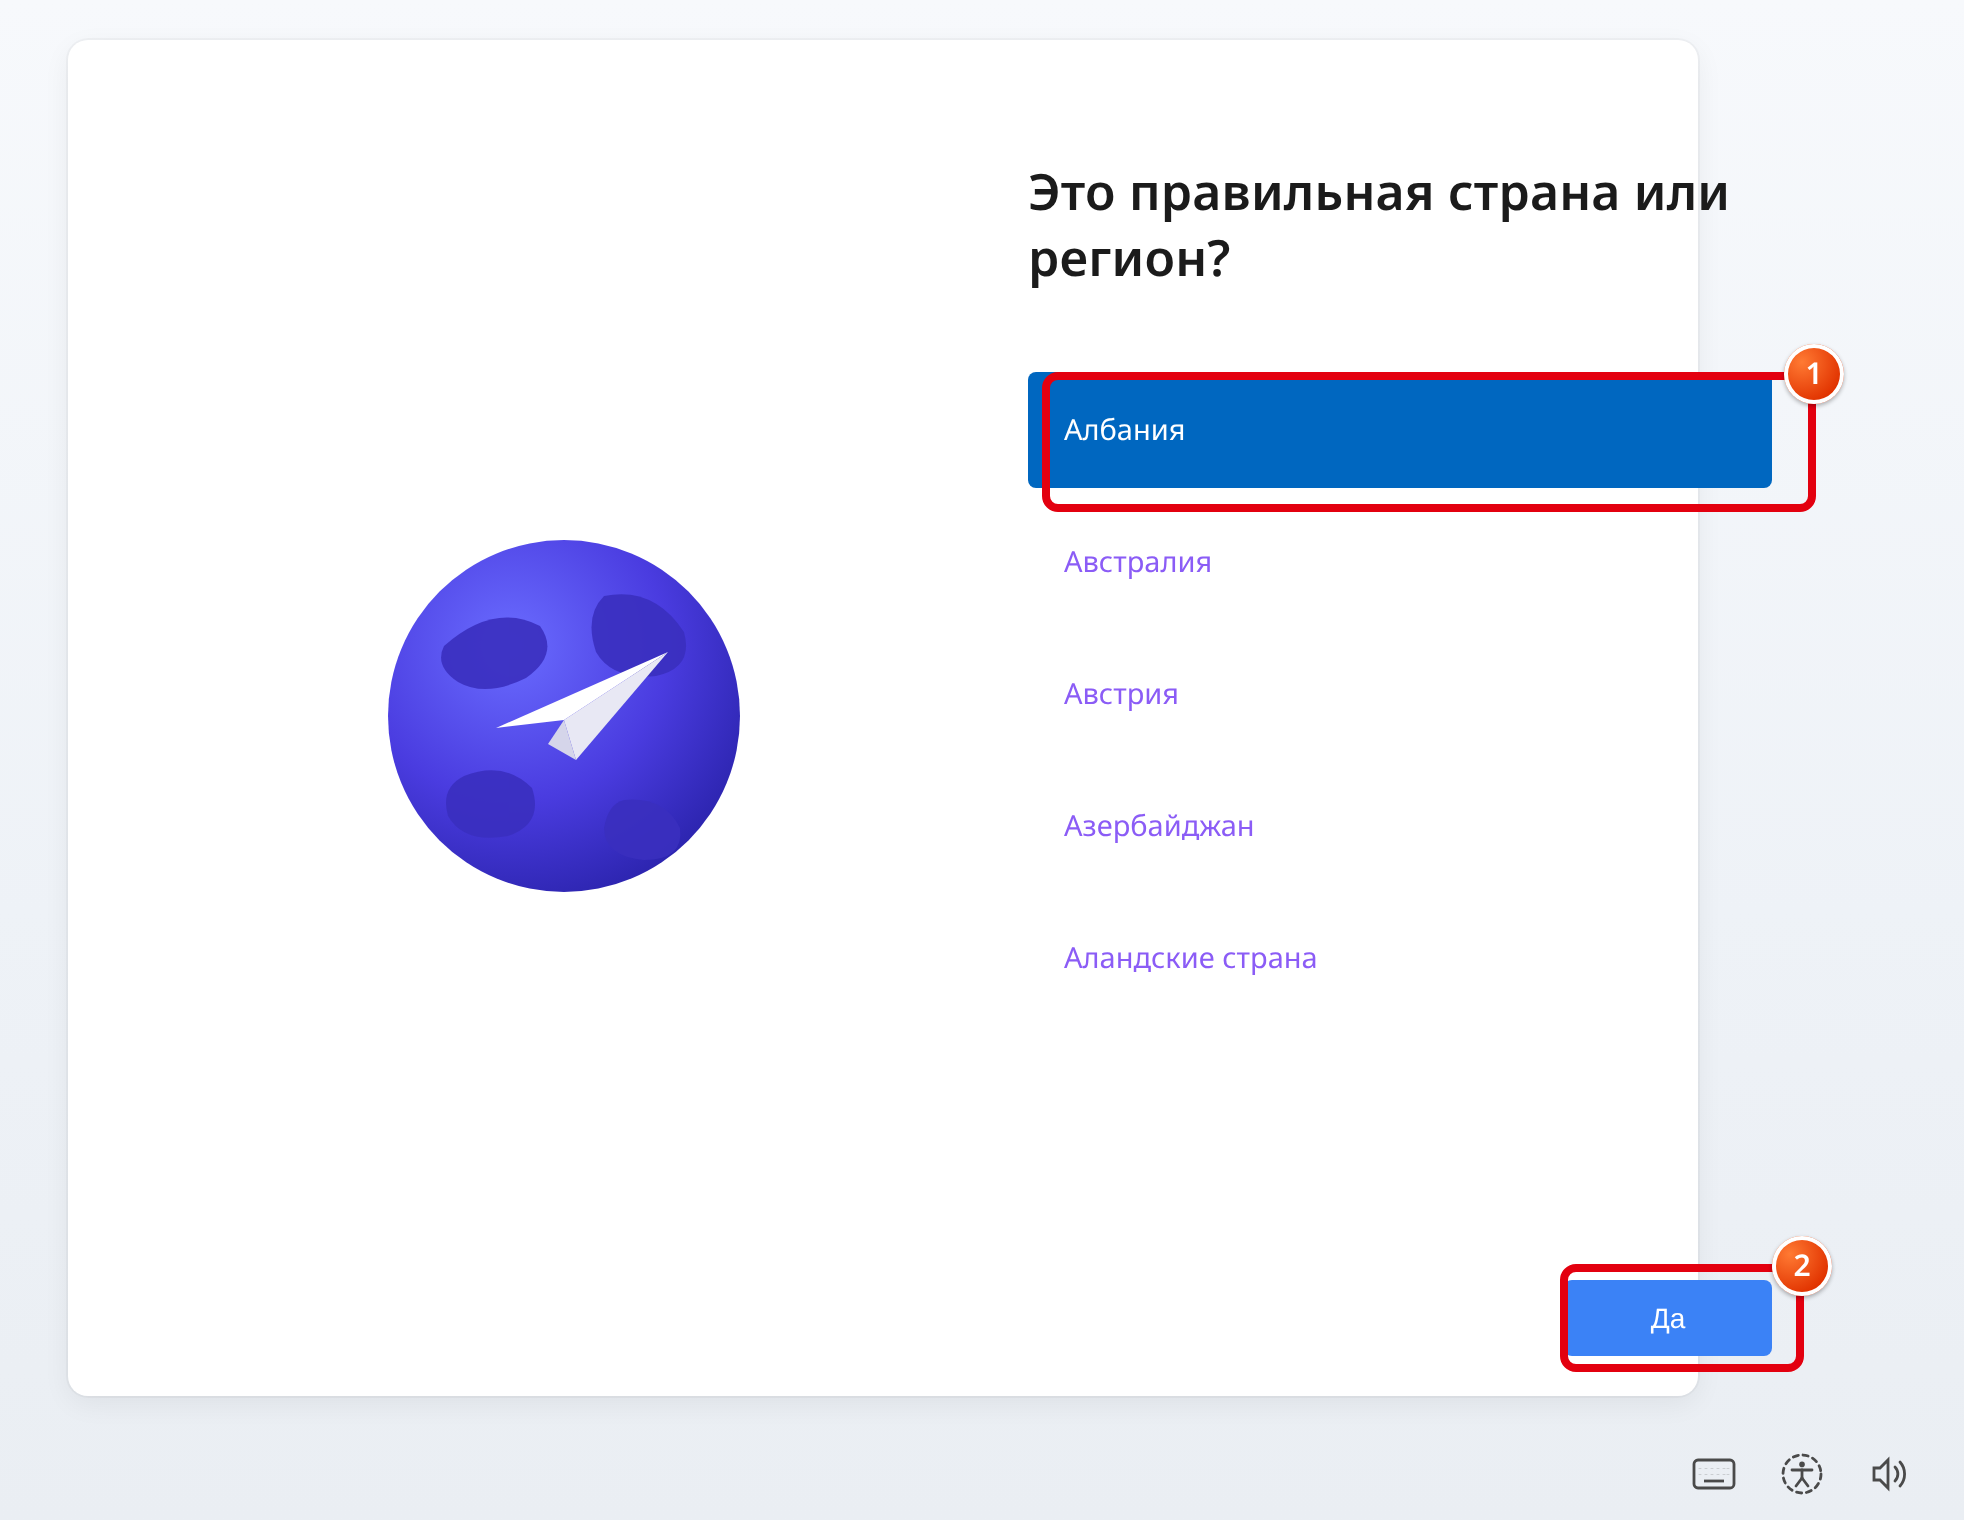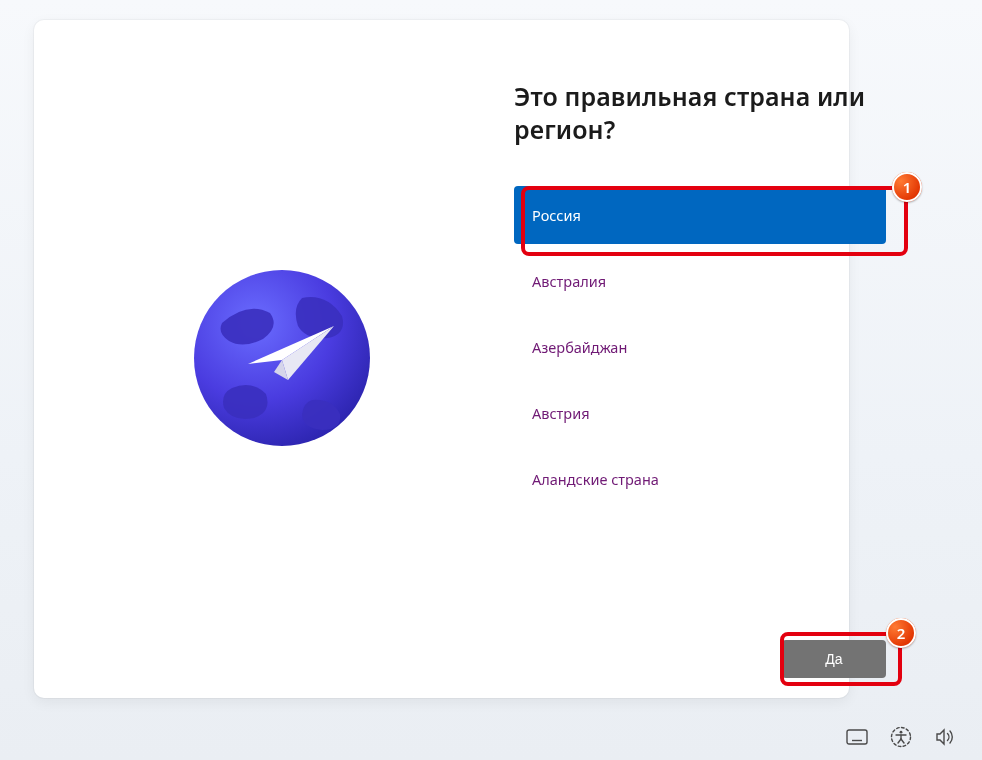--- a/index.html
+++ b/index.html
@@ -46,38 +46,38 @@
     letter-spacing: 0.1px;
   }
 
   .region-list { list-style: none; }
   .region-item {
     height: 58px;
     display: flex;
     align-items: center;
     padding: 0 18px;
     font-size: 14.5px;
-    color: #701a75;
+    color: #8b5cf6;
     border-radius: 4px;
     margin-bottom: 8px;
     cursor: pointer;
     width: 372px;
   }
   .region-item.selected {
     background: #0067C0;
     color: #ffffff;
   }
 
   .confirm-row {
     position: absolute;
     right: 60px; bottom: 20px;
   }
   .confirm-btn {
     width: 104px; height: 38px;
-    background: #737373;
+    background: #3b82f6;
     color: #fff;
     border: none;
     border-radius: 4px;
     font-size: 14px;
     cursor: pointer;
   }
 
   
   .anno {
     position: absolute;
@@ -147,30 +147,30 @@
         <polygon points="34,34 40,54 26,46" fill="#d5d5ea"></polygon>
       </g>
     </svg>
   </div>
 
   <div class="content">
     <h1 class="heading">Это правильная страна или регион?</h1>
 
     <ul class="region-list">
       <li class="region-item selected">
-        <span>Россия</span>
+        <span>Албания</span>
       </li>
       <li class="region-item">
         <span>Австралия</span>
       </li>
       <li class="region-item">
+        <span>Австрия</span>
+      </li>
+      <li class="region-item">
         <span>Азербайджан</span>
-      </li>
-      <li class="region-item">
-        <span>Австрия</span>
       </li>
       <li class="region-item">
         <span>Аландские страна</span>
       </li>
     </ul>
 
     <div class="confirm-row">
       <button class="confirm-btn">Да</button>
     </div>
   </div>

